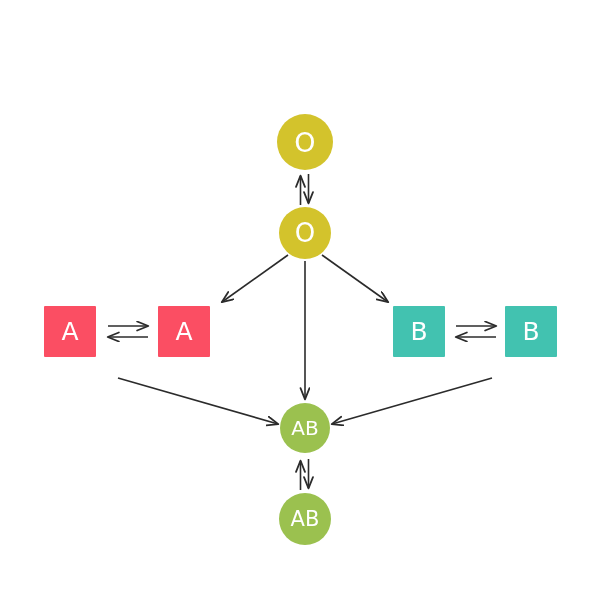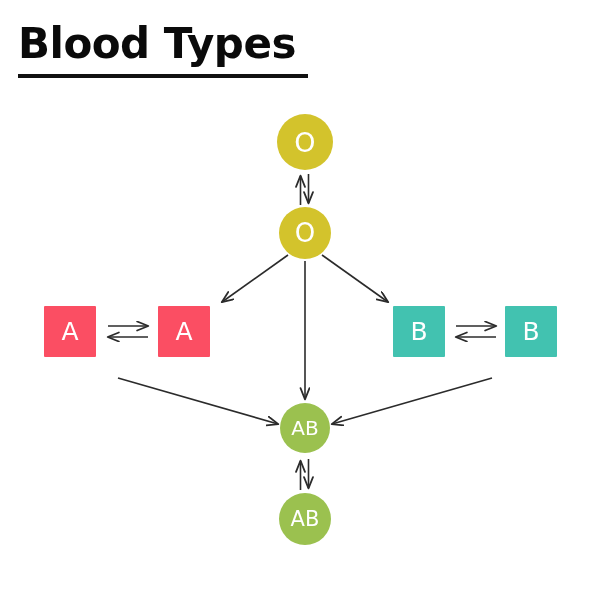--- a/index.html
+++ b/index.html
@@ -114,24 +114,20 @@
   #node-ab-bottom {
     left: 279px; top: 493px; width: 52px; height: 52px;
     background: #9bc14f; font-size: 21px;
   }
 </style>
 </head>
 <body>
 
 <div id="page">
 
-  <div id="title-block">
-    <div id="page-title">Blood Types</div>
-    <div id="title-underline"></div>
-  </div>
 
   <div id="diagram">
 
     <svg id="arrow-layer" viewBox="0 0 600 600" width="600" height="600">
       <defs>
         <marker id="ah" markerWidth="9" markerHeight="9" refX="7.2" refY="3.2" orient="auto" markerUnits="strokeWidth">
           <path d="M0.4,0.4 L7.4,3.2 L0.4,6.0" fill="none" stroke="#2b2b2b" stroke-width="1.1" stroke-linecap="round" stroke-linejoin="round"></path>
         </marker>
         <marker id="ah-back" markerWidth="9" markerHeight="9" refX="1.8" refY="3.2" orient="auto" markerUnits="strokeWidth">
           <path d="M7.4,0.4 L0.4,3.2 L7.4,6.0" fill="none" stroke="#2b2b2b" stroke-width="1.1" stroke-linecap="round" stroke-linejoin="round"></path>

